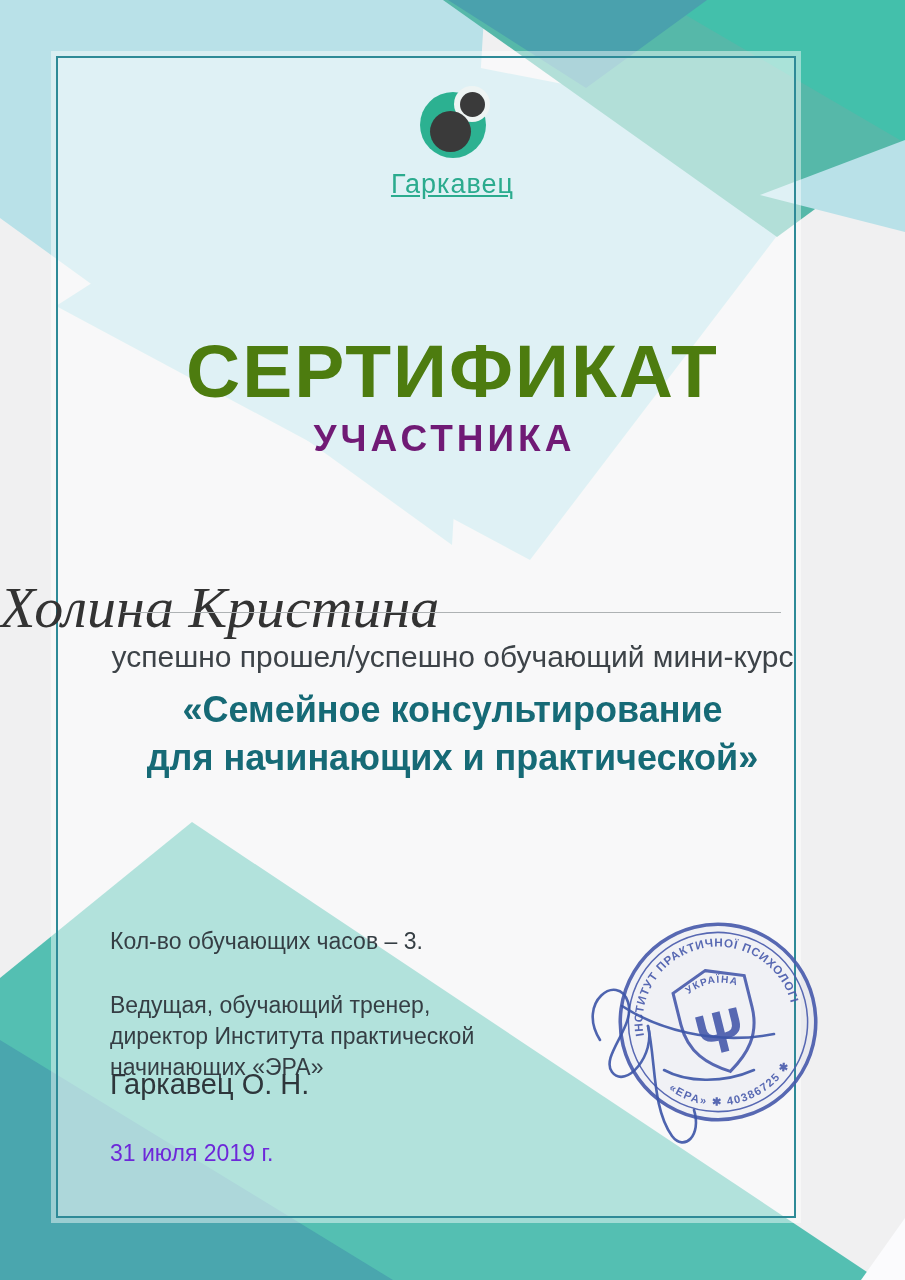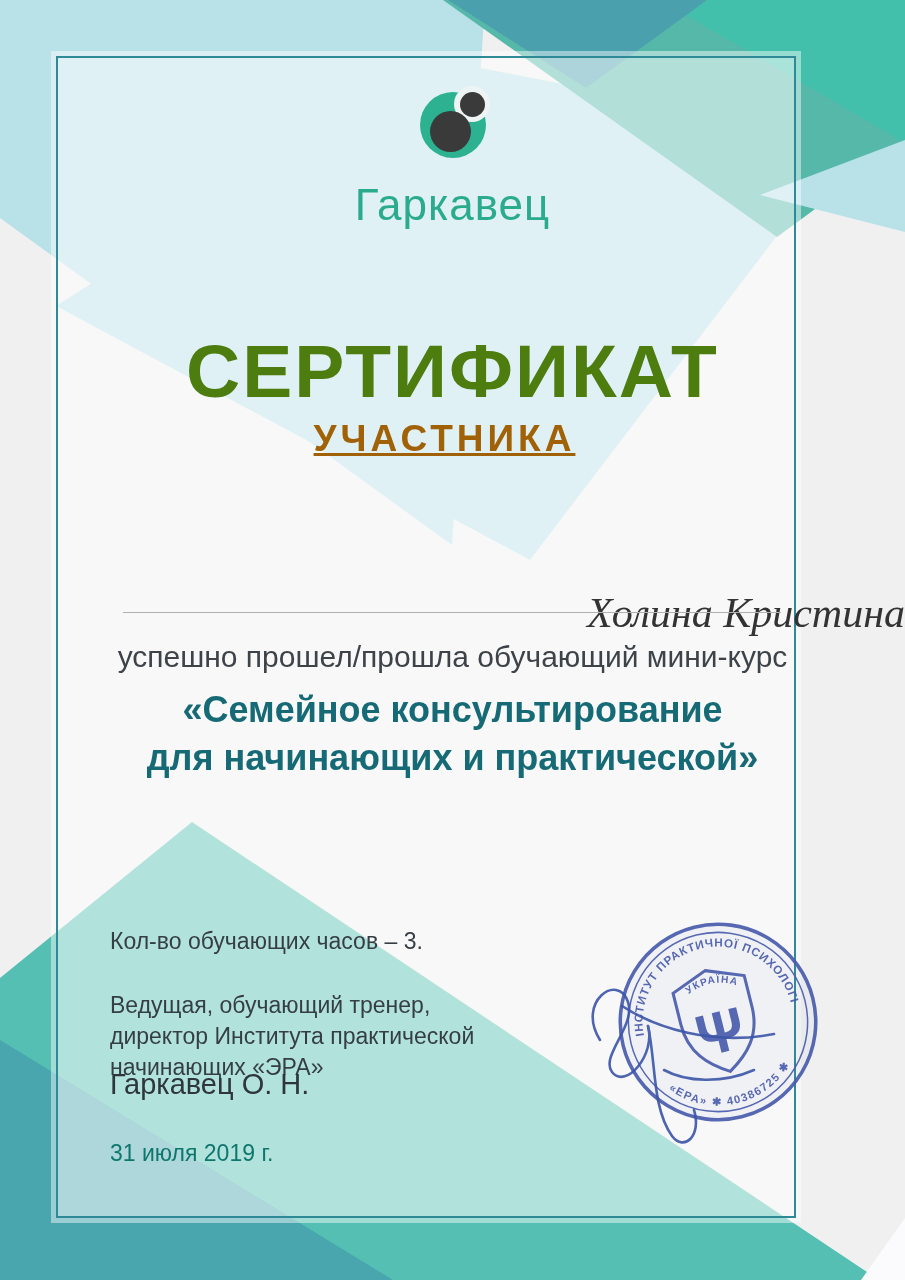--- a/index.html
+++ b/index.html
@@ -33,40 +33,40 @@
   }
   .content{position:absolute; inset:0; z-index:2;}
 
   
   .logo-wrap{position:absolute; left:0; right:0; top:92px; text-align:center;}
   .logo-icon{position:relative; width:66px; height:66px; margin:0 auto;}
   .logo-disc{position:absolute; left:0; top:0; width:66px; height:66px; border-radius:50%; background:#2cb191;}
   .logo-gap{position:absolute; left:34px; top:-6px; width:36px; height:36px; border-radius:50%; background:#eef4f3;}
   .logo-dot-sm{position:absolute; left:40px; top:0px; width:25px; height:25px; border-radius:50%; background:#3a3a3a;}
   .logo-dot-lg{position:absolute; left:10px; top:19px; width:41px; height:41px; border-radius:50%; background:#3a3a3a;}
-  .logo-text{margin-top:22px; font-size:44px; font-weight:500; color:#2bab8e; letter-spacing:1px;}
+  .logo-text{margin-top:11px; font-size:27px; font-weight:500; color:#2bab8e; letter-spacing:1px;text-decoration:underline;}
 
   .title-main{position:absolute; left:0; right:0; top:328px; text-align:center;
     font-size:75px; font-weight:700; color:#4d7c0f; letter-spacing:2px;}
   .title-sub{position:absolute; left:0; right:16px; top:418px; text-align:center;
-    font-size:37px; font-weight:600; color:#a16207; letter-spacing:4px;text-decoration:underline;}
+    font-size:37px; font-weight:600; color:#701a75; letter-spacing:4px;}
 
-  .recipient{position:absolute; left:0; right:0; top:589px; text-align:right;
-    font-family:"Liberation Serif", serif; font-style:italic; font-size:42px; color:#333;}
+  .recipient{position:absolute; left:0; right:0; top:574px; text-align:left;
+    font-family:"Liberation Serif", serif; font-style:italic; font-size:58px; color:#333;}
   .recipient-line{position:absolute; left:123px; top:612px; width:658px; height:1px; background:#aeb2b4;}
 
   .lead{position:absolute; left:0; right:0; top:640px; text-align:center;
     font-size:30px; color:#3d4348;}
   .course{position:absolute; left:0; right:0; top:686px; text-align:center;
     font-size:36px; font-weight:700; color:#166a76; line-height:48px;}
 
   .hours{position:absolute; left:110px; top:928px; font-size:23px; color:#353e44;}
   .role{position:absolute; left:110px; top:990px; font-size:23px; color:#353e44; line-height:31px;}
   .signer{position:absolute; left:110px; top:1068px; font-size:29px; color:#2e363b;}
-  .date{position:absolute; left:110px; top:1140px; font-size:23px; color:#0f766e;}
+  .date{position:absolute; left:110px; top:1140px; font-size:23px; color:#6d28d9;}
 
   .stamp{position:absolute; left:606px; top:910px; width:224px; height:224px; opacity:0.92;}
   .signature{position:absolute; left:556px; top:940px; width:270px; height:240px;}
 </style>
 </head>
 <body>
 
 <div class="page">
 
   <div class="shape s-blue-tl"></div>
@@ -93,21 +93,21 @@
       </div>
       <div class="logo-text">Гаркавец</div>
     </div>
 
     <div class="title-main">СЕРТИФИКАТ</div>
     <div class="title-sub">УЧАСТНИКА</div>
 
     <div class="recipient">Холина Кристина</div>
     <div class="recipient-line"></div>
 
-    <div class="lead">успешно прошел/прошла обучающий мини-курс</div>
+    <div class="lead">успешно прошел/успешно обучающий мини-курс</div>
 
     <div class="course">
       <div>«Семейное консультирование</div>
       <div>для начинающих и практической»</div>
     </div>
 
     <div class="hours">Кол-во обучающих часов – 3.</div>
 
     <div class="role">
       <div>Ведущая, обучающий тренер,</div>

